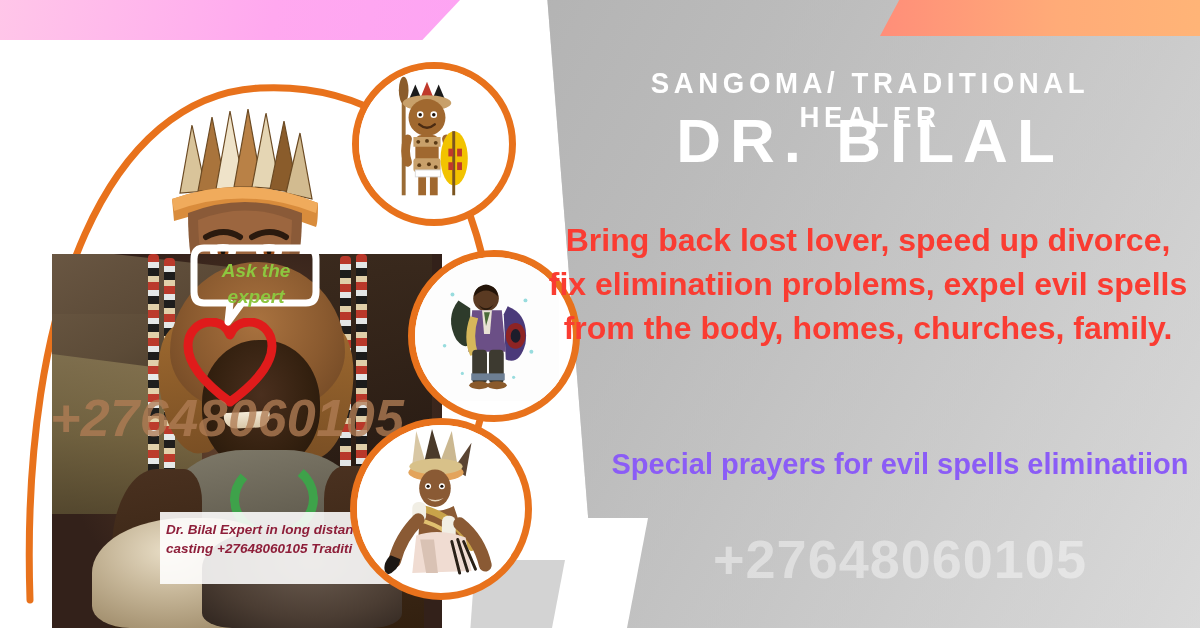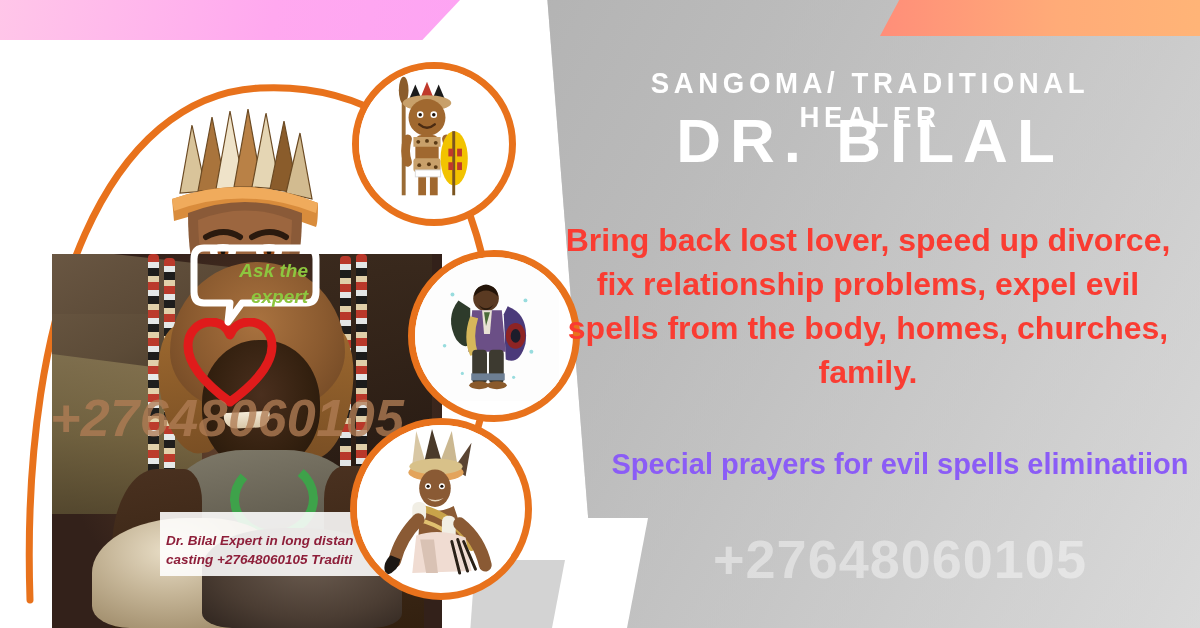--- a/index.html
+++ b/index.html
@@ -163,37 +163,37 @@
   
   .heart-wrap{position:absolute;left:182px;top:318px;width:96px;height:90px;z-index:19;}
 
   
   .bubble{
     position:absolute;left:190px;top:244px;width:130px;height:82px;z-index:20;
   }
   .bubble-txt{
     position:absolute;left:14px;top:14px;width:104px;
     font-style:italic;font-weight:bold;font-size:19px;line-height:1.35;
-    color:#8dc63f;text-align:right;
+    color:#8dc63f;text-align:center;
   }
 
   
   .phone-overlay{
     position:absolute;left:50px;top:388px;z-index:21;
     font-size:52px;font-weight:bold;font-style:italic;
     color:rgba(176,124,84,.78);
     letter-spacing:.5px;white-space:nowrap;
     font-family:"Liberation Sans",sans-serif;
   }
 
   
   .caption-box{
-    position:absolute;left:160px;top:512px;width:250px;height:64px;z-index:22;
+    position:absolute;left:160px;top:512px;width:250px;height:72px;z-index:22;
     background:rgba(255,255,255,.88);
-    padding:19px 6px;box-sizing:border-box;
+    padding:8px 6px;box-sizing:border-box;
     overflow:hidden;
   }
   .caption-box div{
     font-style:italic;font-weight:bold;font-size:13.5px;line-height:1.42;
     color:#8e1f3a;white-space:nowrap;
   }
 
   
   .circ{
     position:absolute;border:7px solid #e8721c;border-radius:50%;
@@ -458,17 +458,17 @@
           <path d="M102 116 L112 148"></path>
         <path d="M108 118 L120 146"></path>
       </g>
 
       <path d="M34 132 Q24 142 30 152 Q42 148 44 136 Z" fill="#1c1713"></path>
     </svg>
   </div>
 
   <div class="sangoma-line">SANGOMA/ TRADITIONAL HEALER</div>
   <div class="drbilal">DR. BILAL</div>
-  <div class="red-body">Bring back lost lover, speed up divorce, fix relationship problems, expel evil spells from the body, homes, churches, family.</div>
+  <div class="red-body">Bring back lost lover, speed up divorce, fix eliminatiion problems, expel evil spells from the body, homes, churches, family.</div>
   <div class="black-body">Special prayers for  evil spells eliminatiion</div>
   <div class="phone-watermark">+27648060105</div>
 
 </div>
 
 </body></html>

